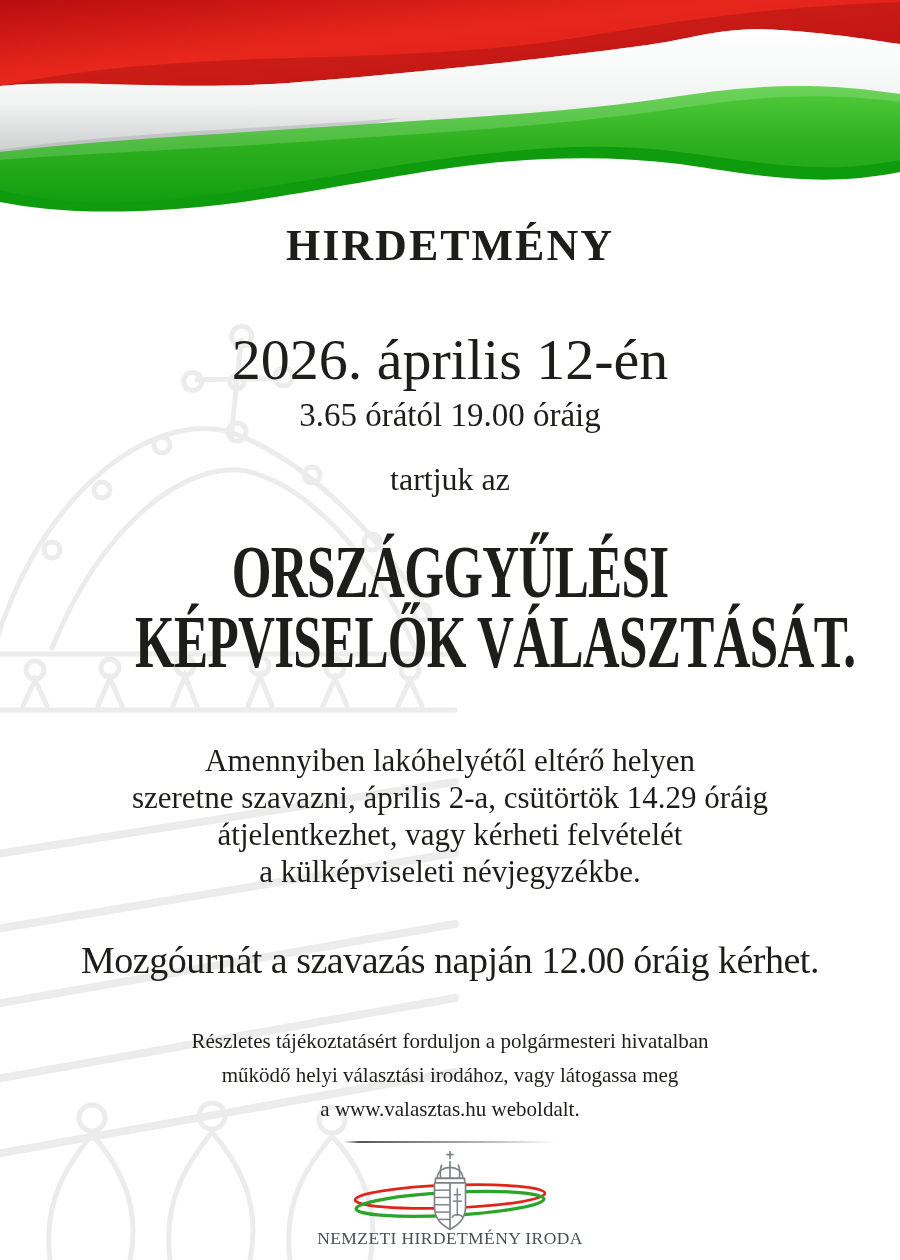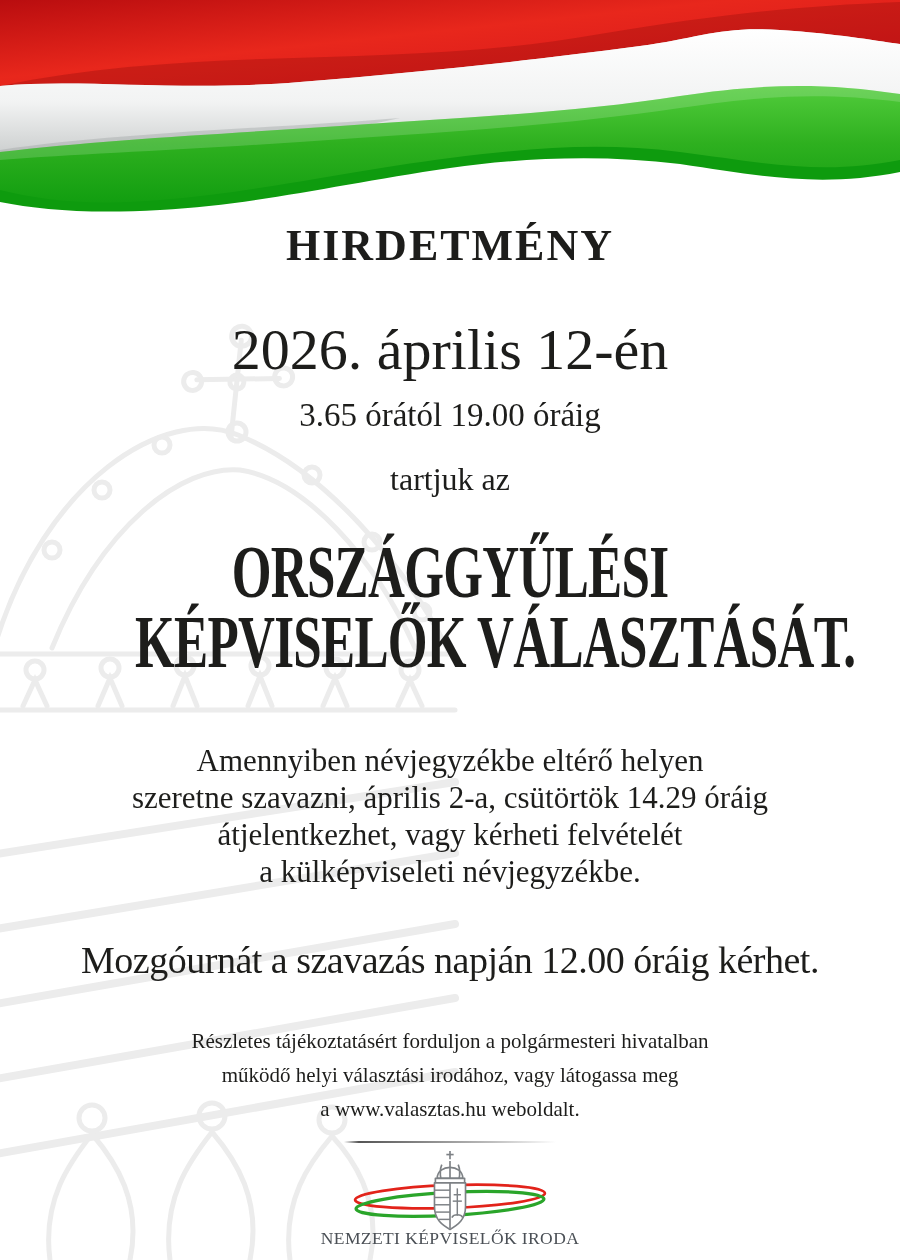--- a/index.html
+++ b/index.html
@@ -12,21 +12,21 @@
     font-family:"Liberation Serif", serif;
     color:#1d1d1b;
   }
   .abs{position:absolute;left:0;width:900px;text-align:center;}
   
   .flag{position:absolute;top:0;left:0;width:900px;height:215px;z-index:1;}
   
   .watermark{position:absolute;top:310px;left:-10px;width:470px;height:950px;z-index:0;}
   
   .poster-title{top:220px;font-size:44px;font-weight:bold;letter-spacing:2px;z-index:2;}
-  .date-line{top:320px;font-size:58px;line-height:1.05;z-index:2;}
+  .date-line{top:330px;font-size:58px;line-height:1.05;z-index:2;}
   .time-line{top:397px;font-size:33px;z-index:2;}
   .lead-in{top:461px;font-size:32px;z-index:2;}
   .election-title{
     top:538px;font-size:73px;font-weight:bold;line-height:70px;
     letter-spacing:-1px;transform:scaleX(0.70);transform-origin:50% 0;
     z-index:2;white-space:nowrap;
   }
   .para1{top:742px;font-size:31px;line-height:37px;z-index:2;}
   .mobile-line{top:938px;font-size:38px;letter-spacing:-0.5px;z-index:2;}
   .para2{top:1024px;font-size:21px;line-height:34px;z-index:2;}
@@ -156,21 +156,21 @@
   <div class="abs time-line">3.65 órától 19.00 óráig</div>
 
   <div class="abs lead-in">tartjuk az</div>
 
   <div class="abs election-title">
     <div>ORSZÁGGYŰLÉSI</div>
     <div>KÉPVISELŐK VÁLASZTÁSÁT.</div>
   </div>
 
   <div class="abs para1">
-    <div>Amennyiben névjegyzékbe eltérő helyen</div>
+    <div>Amennyiben lakóhelyétől eltérő helyen</div>
     <div>szeretne szavazni, április 2-a, csütörtök 14.29 óráig</div>
     <div>átjelentkezhet, vagy kérheti felvételét</div>
     <div>a külképviseleti névjegyzékbe.</div>
   </div>
 
   <div class="abs mobile-line">Mozgóurnát a szavazás napján 12.00 óráig kérhet.</div>
 
   <div class="abs para2">
     <div>Részletes tájékoztatásért forduljon a polgármesteri hivatalban</div>
     <div>működő helyi választási irodához, vagy látogassa meg</div>
@@ -201,15 +201,15 @@
       </g>
       <g stroke-width="1.6" fill="none">
         <line x1="123" y1="44" x2="123" y2="74"></line>
         <line x1="119" y1="51" x2="127" y2="51"></line>
         <line x1="118" y1="58" x2="128" y2="58"></line>
         <path d="M117,76 c2,-4 10,-4 12,0"></path>
       </g>
     </g>
   </svg>
 
-  <div class="abs org-name">NEMZETI KÉPVISELŐK IRODA</div>
+  <div class="abs org-name">NEMZETI HIRDETMÉNY IRODA</div>
 
 </div>
 
 </body></html>

